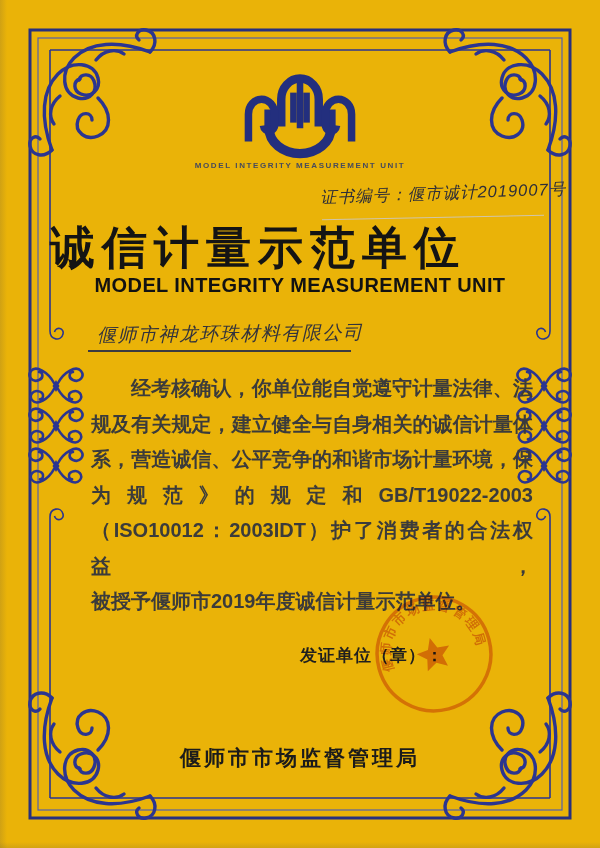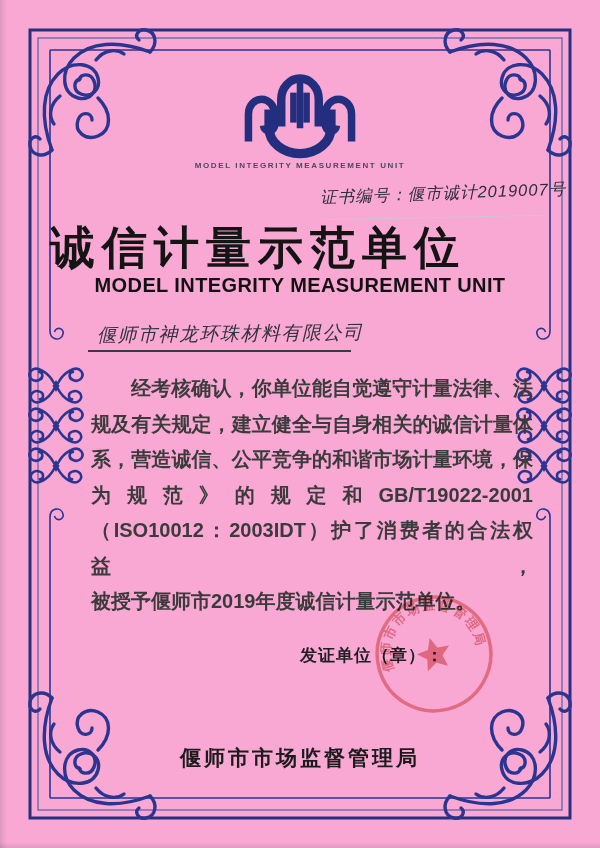--- a/index.html
+++ b/index.html
@@ -1,16 +1,16 @@
 <!DOCTYPE html>
 <html><head>
 <meta charset="utf-8">
 <style>
   html,body{margin:0;padding:0;background:#ffffff;}
-  .page{position:relative;width:600px;height:848px;background:#f9a8d4;overflow:hidden;
+  .page{position:relative;width:600px;height:848px;background:#eab308;overflow:hidden;
         font-family:"Liberation Sans",sans-serif;}
   .scan-edge-left{position:absolute;left:0;top:0;width:7px;height:100%;
         background:linear-gradient(90deg,rgba(70,70,80,.16),rgba(70,70,80,0));}
   .scan-edge-bottom{position:absolute;left:0;bottom:0;width:100%;height:6px;
         background:linear-gradient(0deg,rgba(70,70,80,.14),rgba(70,70,80,0));}
   .border-svg{position:absolute;left:0;top:0;}
   .abs{position:absolute;}
 
   .logo-wrap{left:239px;top:72px;width:122px;height:90px;}
   .logo-caption{left:0;top:161px;width:600px;text-align:center;
@@ -123,21 +123,21 @@
   <div class="abs title-zh">诚信计量示范单位</div>
   <div class="abs title-en">MODEL INTEGRITY MEASUREMENT UNIT</div>
 
   <div class="abs company">偃师市神龙环珠材料有限公司</div>
   <div class="abs company-underline"></div>
 
   <div class="abs body-text">
     <div class="body-line">经考核确认，你单位能自觉遵守计量法律、法</div>
     <div class="body-line">规及有关规定，建立健全与自身相关的诚信计量体</div>
     <div class="body-line">系，营造诚信、公平竞争的和谐市场计量环境，保</div>
-    <div class="body-line">为规范》的规定和GB/T19022-2001</div>
+    <div class="body-line">为规范》的规定和GB/T19022-2003</div>
     <div class="body-line">（ISO10012：2003IDT）护了消费者的合法权益，</div>
     <div class="body-line">被授予偃师市2019年度诚信计量示范单位。</div>
   </div>
 
   <div class="abs issuer-label">发证单位（章）：</div>
 
   <div class="abs seal-wrap">
     <svg width="124" height="124" viewBox="0 0 120 120" aria-hidden="true">
       <g transform="rotate(-15 60 60)" opacity="0.8">
         <circle cx="60" cy="60" r="55" fill="none" stroke="#e28b83" stroke-width="3.4"></circle>

